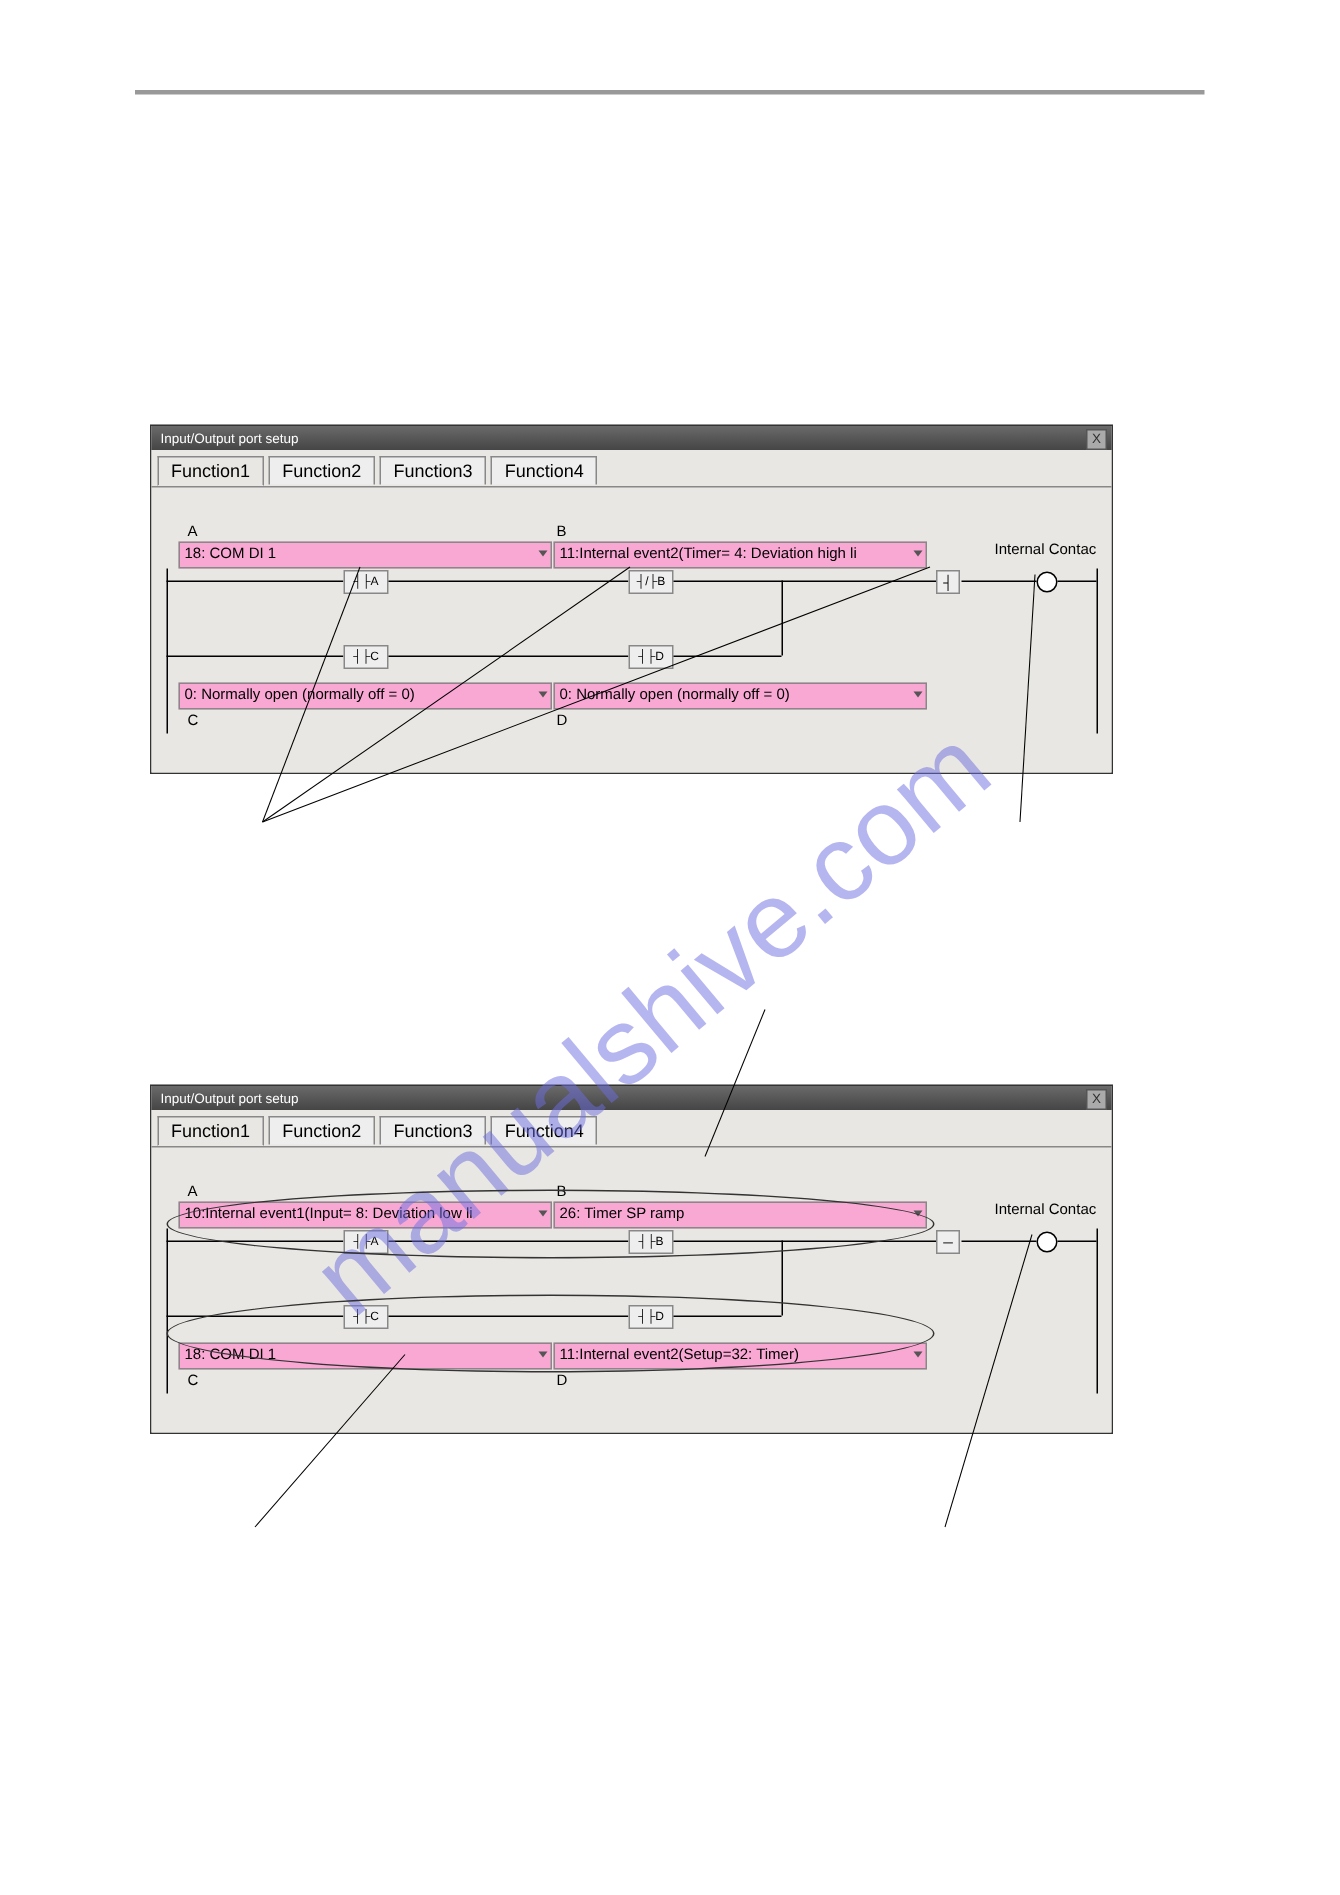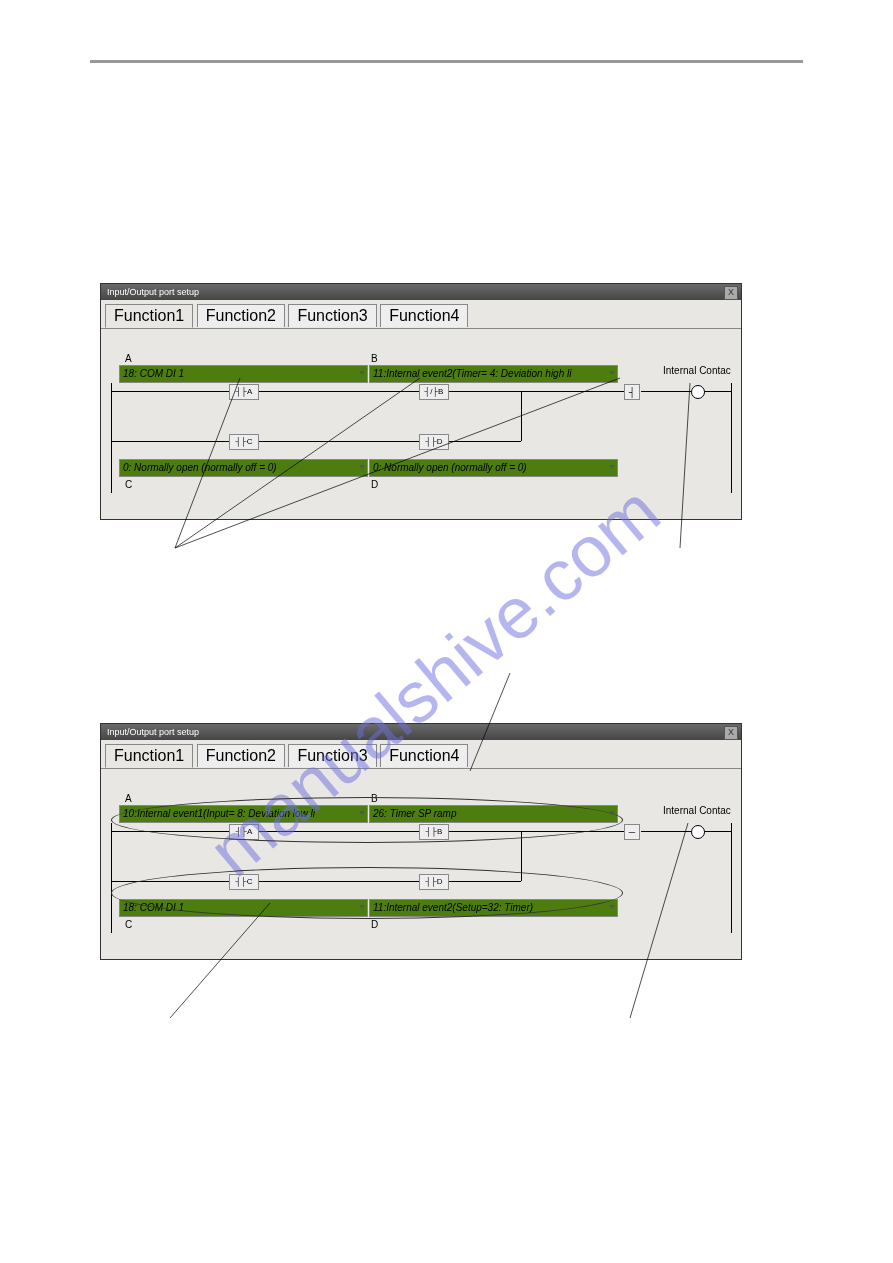--- a/index.html
+++ b/index.html
@@ -53,21 +53,21 @@
     }
     .tabs {
       padding: 4px 0 0 4px;
       background: #e8e7e3;
     }
     .tab {
       display: inline-block;
       border: 1px solid #888;
       border-bottom: none;
       padding: 2px 8px;
-      font-size: 16px;
+      font-size: 12px;
       background: #eee;
       margin-right: -1px;
     }
     .tab.active {
       background: #e8e7e3;
       border-bottom: 1px solid #e8e7e3;
       position: relative;
       z-index: 2;
     }
     .canvas {
@@ -75,29 +75,28 @@
       height: 190px;
       border-top: 1px solid #888;
       background: #e8e7e3;
     }
     .lbl {
       position: absolute;
       font-size: 10px;
     }
     .dropdown {
       position: absolute;
-      background: #4d7c0f;
+      background: #f9a8d4;
       border: 1px solid #888;
       font-size: 10px;
       padding: 1px 14px 1px 3px;
       height: 14px;
       line-height: 14px;
       overflow: hidden;
       white-space: nowrap;
-      font-style: italic;
     }
     .dropdown::after {
       content: '';
       position: absolute;
       right: 2px;
       top: 5px;
       border-left: 3px solid transparent;
       border-right: 3px solid transparent;
       border-top: 4px solid #555;
     }

